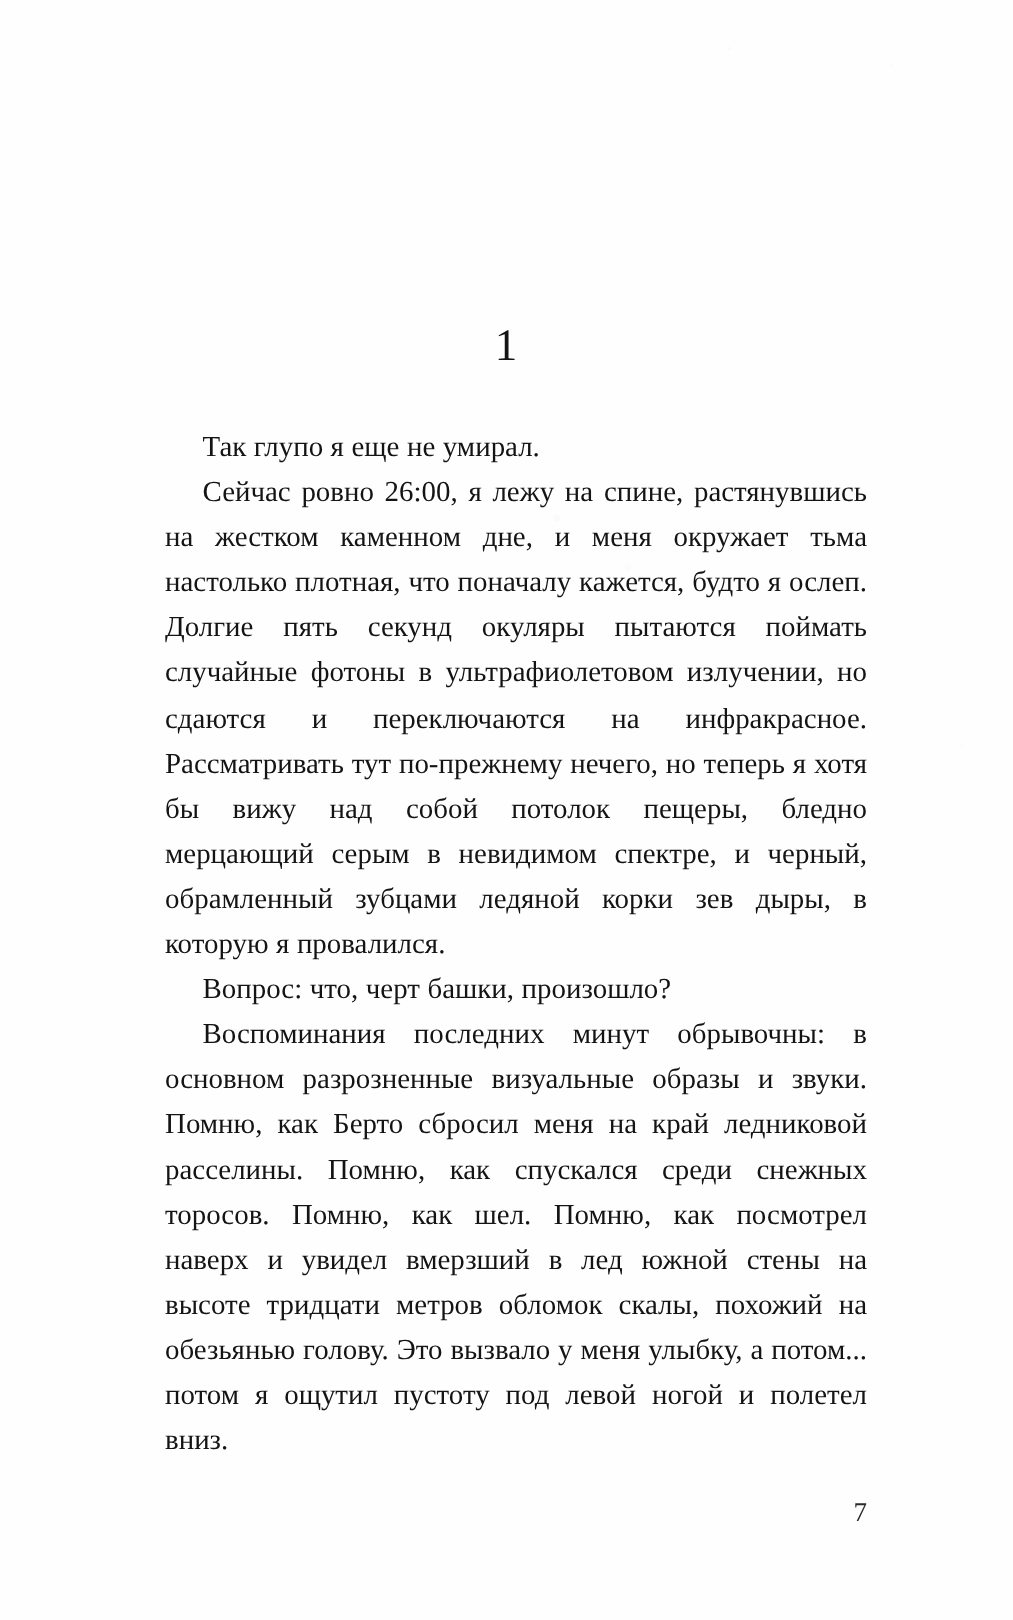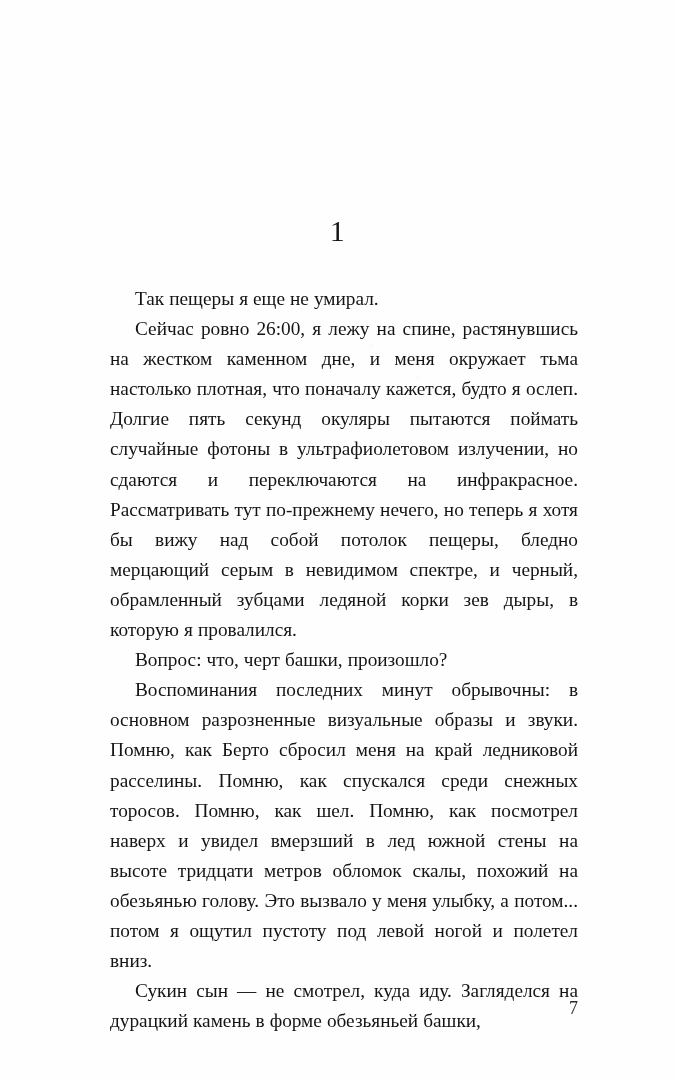--- a/index.html
+++ b/index.html
@@ -89,22 +89,21 @@
   }
 </style>
 </head>
 <body>
 
 <div class="page">
 
   <div class="chapter-number">1</div>
 
   <div class="text-block">
-    <p class="body-paragraph">Так пещеры я еще не умирал.</p>
+    <p class="body-paragraph">Так глупо я еще не умирал.</p>
     <p class="body-paragraph">Сейчас ровно 26:00, я лежу на спине, растянувшись на жестком каменном дне, и меня окружает тьма настолько плотная, что поначалу кажется, будто я ослеп. Долгие пять секунд окуляры пытаются поймать случайные фотоны в ультрафиолетовом излучении, но сдаются и переключаются на инфракрасное. Рассматривать тут по-прежнему нечего, но теперь я хотя бы вижу над собой потолок пещеры, бледно мерцающий серым в невидимом спектре, и черный, обрамленный зубцами ледяной корки зев дыры, в которую я провалился.</p>
     <p class="body-paragraph">Вопрос: что, черт башки, произошло?</p>
     <p class="body-paragraph">Воспоминания последних минут обрывочны: в основном разрозненные визуальные образы и звуки. Помню, как Берто сбросил меня на край ледниковой расселины. Помню, как спускался среди снежных торосов. Помню, как шел. Помню, как посмотрел наверх и увидел вмерзший в лед южной стены на высоте тридцати метров обломок скалы, похожий на обезьянью голову. Это вызвало у меня улыбку, а потом... потом я ощутил пустоту под левой ногой и полетел вниз.</p>
-    <p class="body-paragraph">Сукин сын — не смотрел, куда иду. Загляделся на дурацкий камень в форме обезьяньей башки,</p>
   </div>
 
   <div class="page-number">7</div>
 
 </div>
 
 </body></html>

